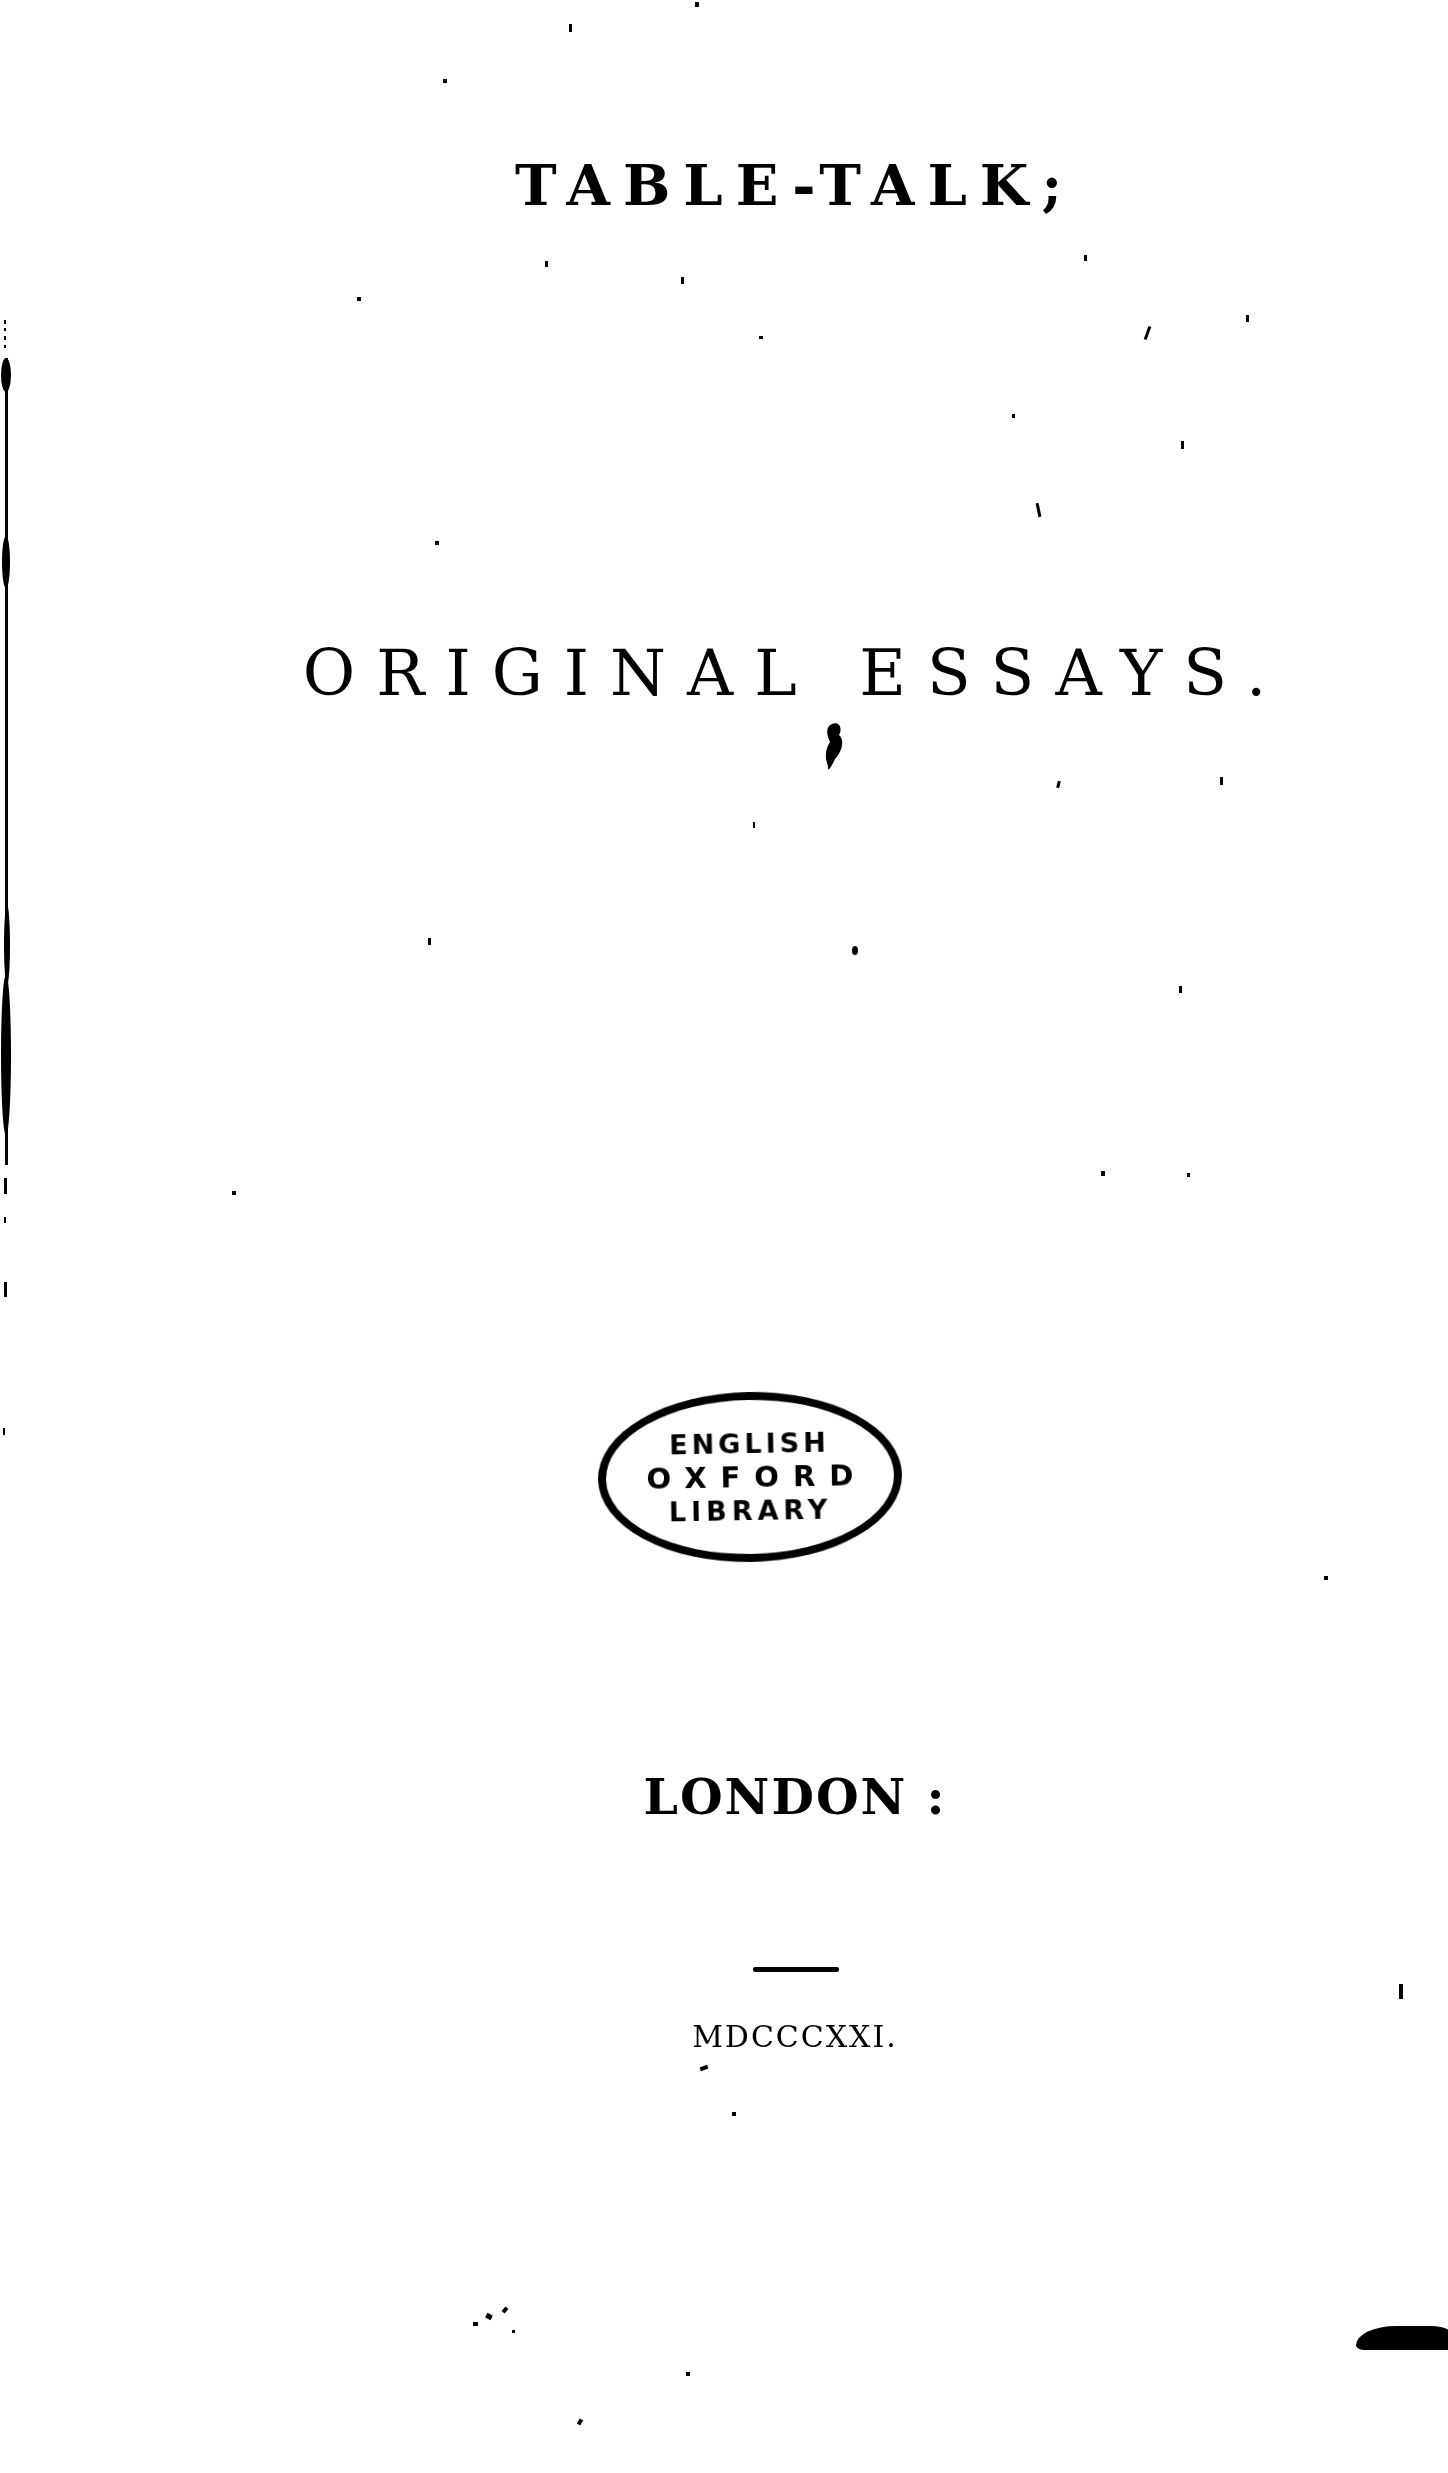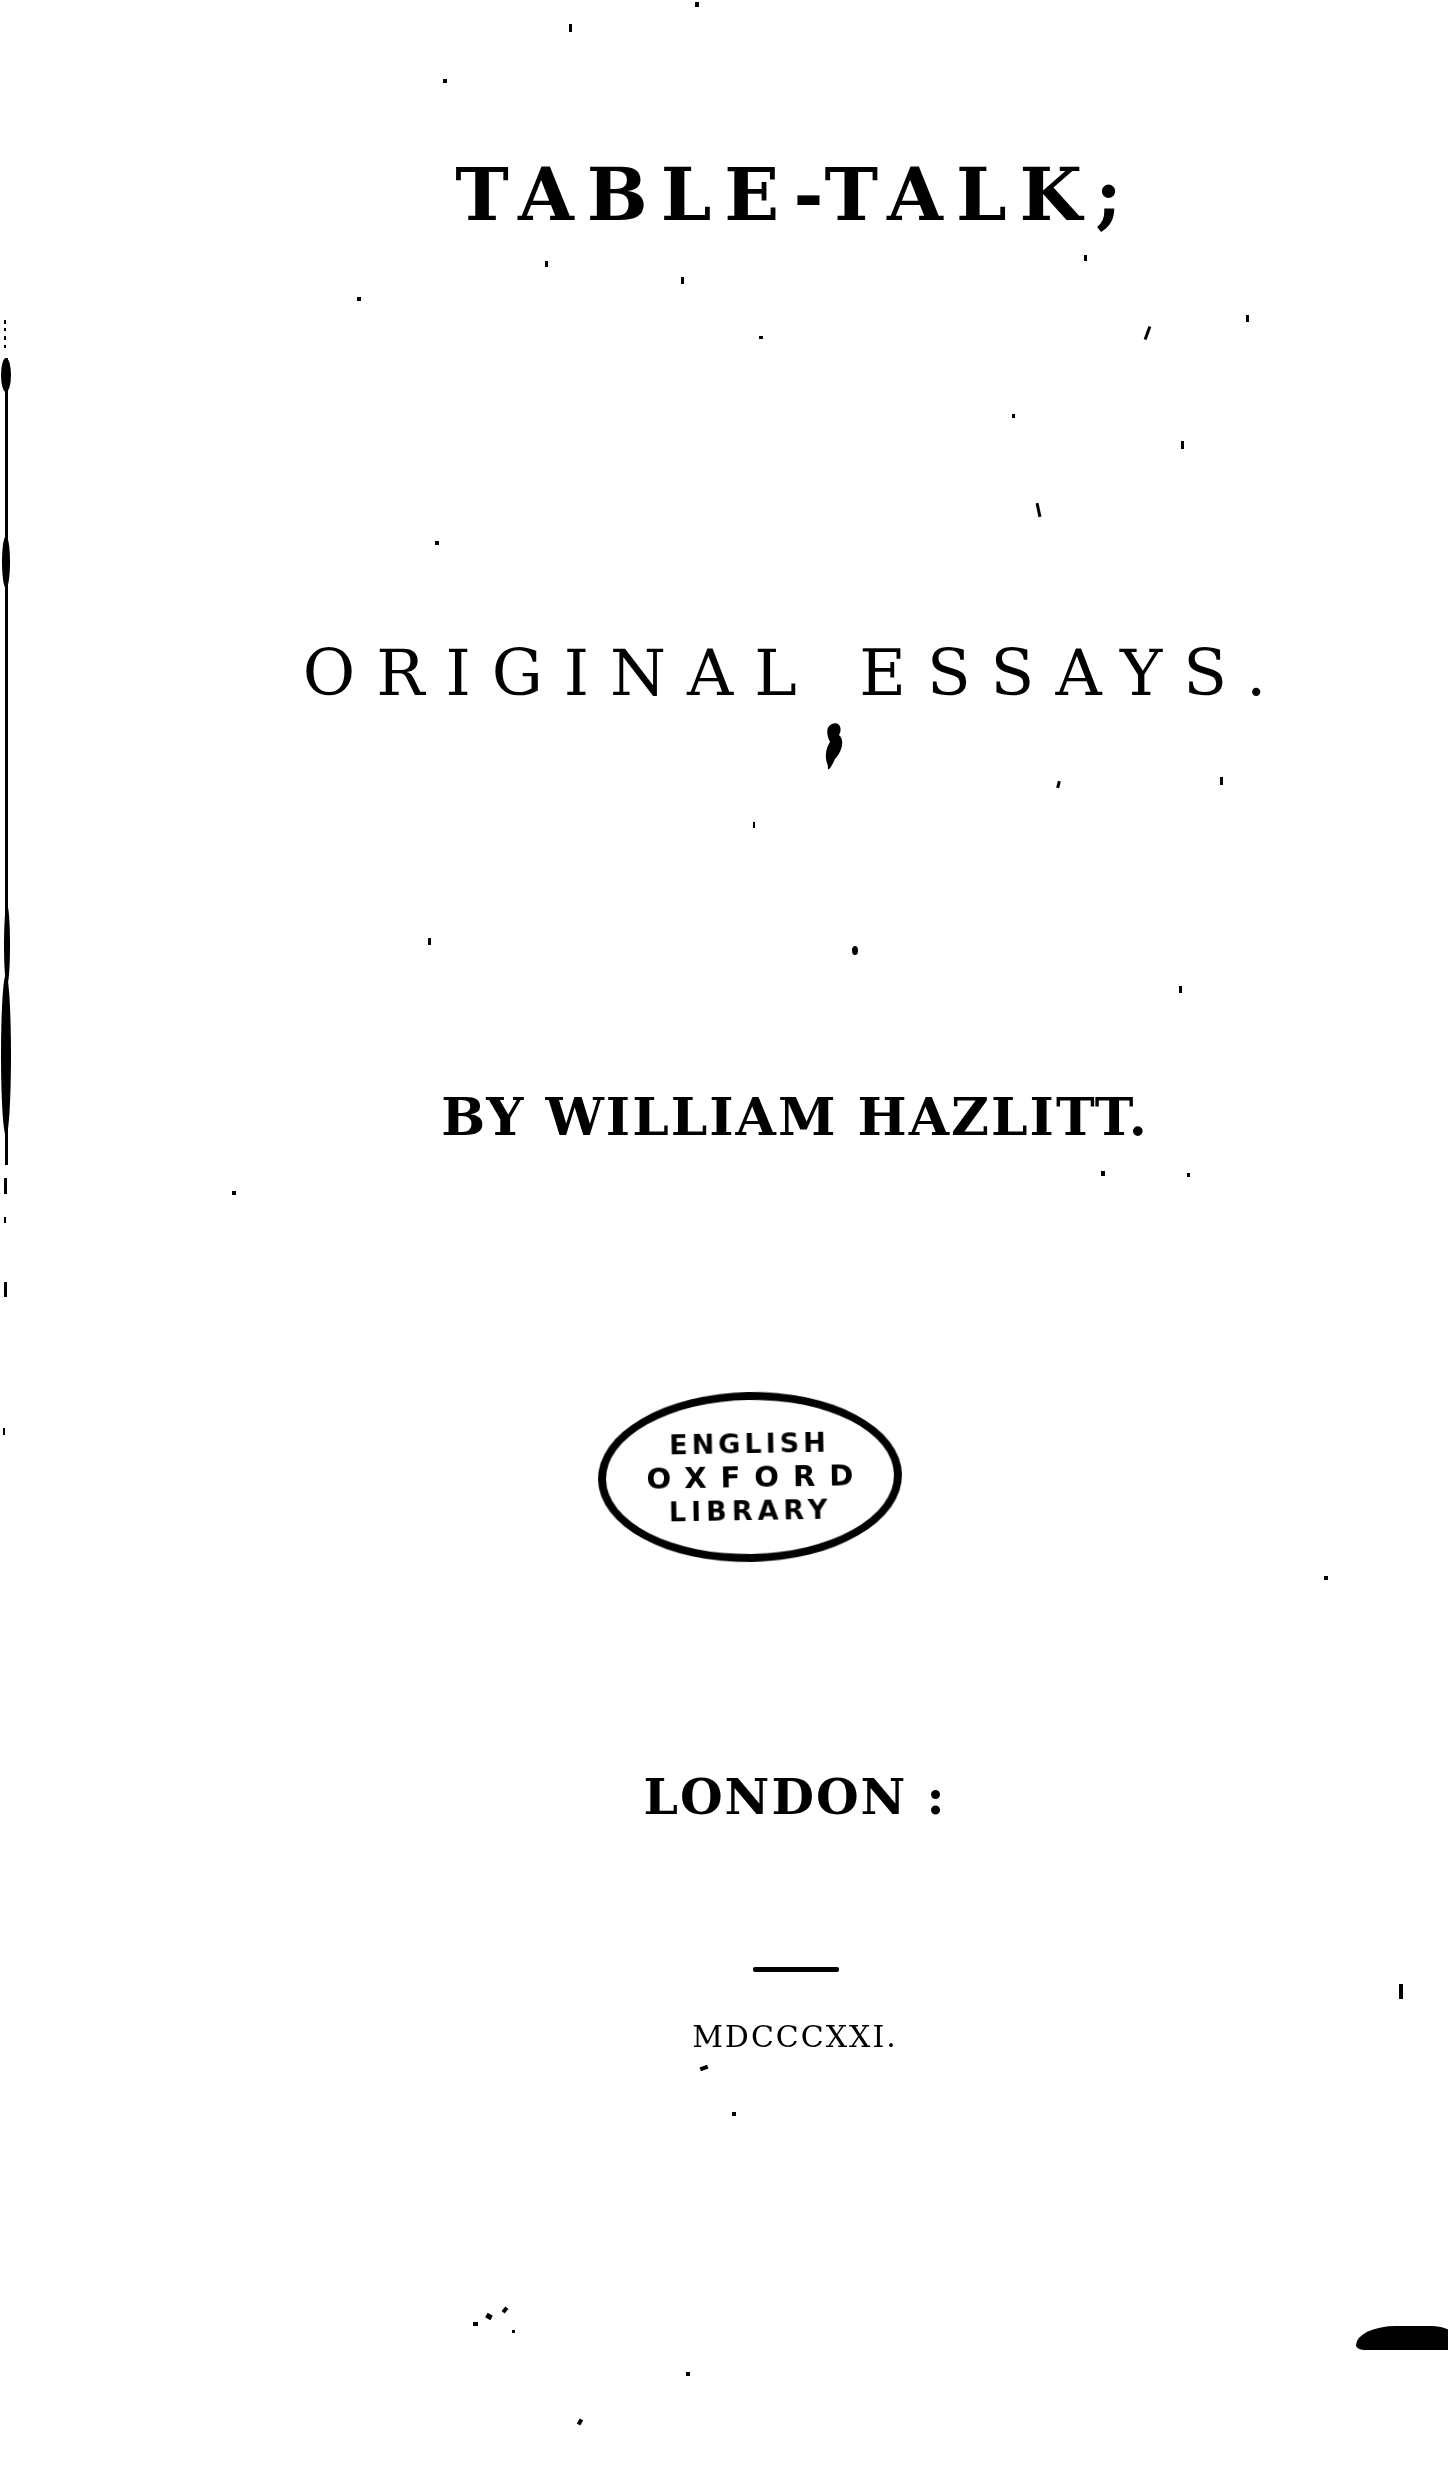--- a/index.html
+++ b/index.html
@@ -9,21 +9,21 @@
     margin:0 auto;
     background:#ffffff;
     overflow:hidden;
     font-family:"DejaVu Serif", serif;
     color:#000;
   }
   
   .content{position:absolute;left:142px;top:0;width:1306px;height:100%;}
   .content > div{position:absolute;width:100%;text-align:center;white-space:nowrap;}
 
-  .title{top:152px;font-size:72px;font-weight:700;letter-spacing:13px;}
+  .title{top:152px;font-size:56px;font-weight:700;letter-spacing:13px;}
   .or-line{top:428px;font-size:29px;font-weight:700;letter-spacing:5px;}
   .subtitle{top:636px;font-size:64px;font-weight:400;letter-spacing:21px;}
   .byline{top:1086px;font-size:52px;font-weight:700;letter-spacing:2px;}
   .imprint-city{top:1768px;font-size:49px;font-weight:700;letter-spacing:2px;}
   .imprint-publisher{top:1888px;font-size:42px;font-weight:700;letter-spacing:1px;}
   .imprint-year{top:2019px;font-size:30px;font-weight:400;letter-spacing:2px;}
 
   .stamp{
     position:absolute;left:598px;top:1392px;width:304px;height:170px;
     border:8px solid #000;border-radius:50%;
@@ -70,21 +70,20 @@
       <rect x="4" y="1178" width="3" height="16"></rect>
       <rect x="4" y="1217" width="2" height="6"></rect>
       <rect x="4" y="1282" width="3" height="15"></rect>
       <rect x="3" y="1428" width="2" height="7"></rect>
     </g>
   </svg>
 
   <div class="content">
     <div class="title">TABLE-TALK;</div>
     <div class="subtitle">ORIGINAL ESSAYS.</div>
-    <div class="byline">BY WILLIAM HAZLITT.</div>
     <div class="imprint-city">LONDON :</div>
     <div class="imprint-year">MDCCCXXI.</div>
   </div>
 
   <svg class="ink-blot" width="32" height="54" viewBox="0 0 32 54">
     <path fill="#000" d="M14,2 C21,-1 25,6 21,13 C27,18 24,30 17,37 C14,44 9,52 10,44 C6,34 8,26 12,20 C8,12 8,4 14,2 Z"></path>
   </svg>
 
   <div class="stamp">
     <div class="s1">ENGLISH</div>

